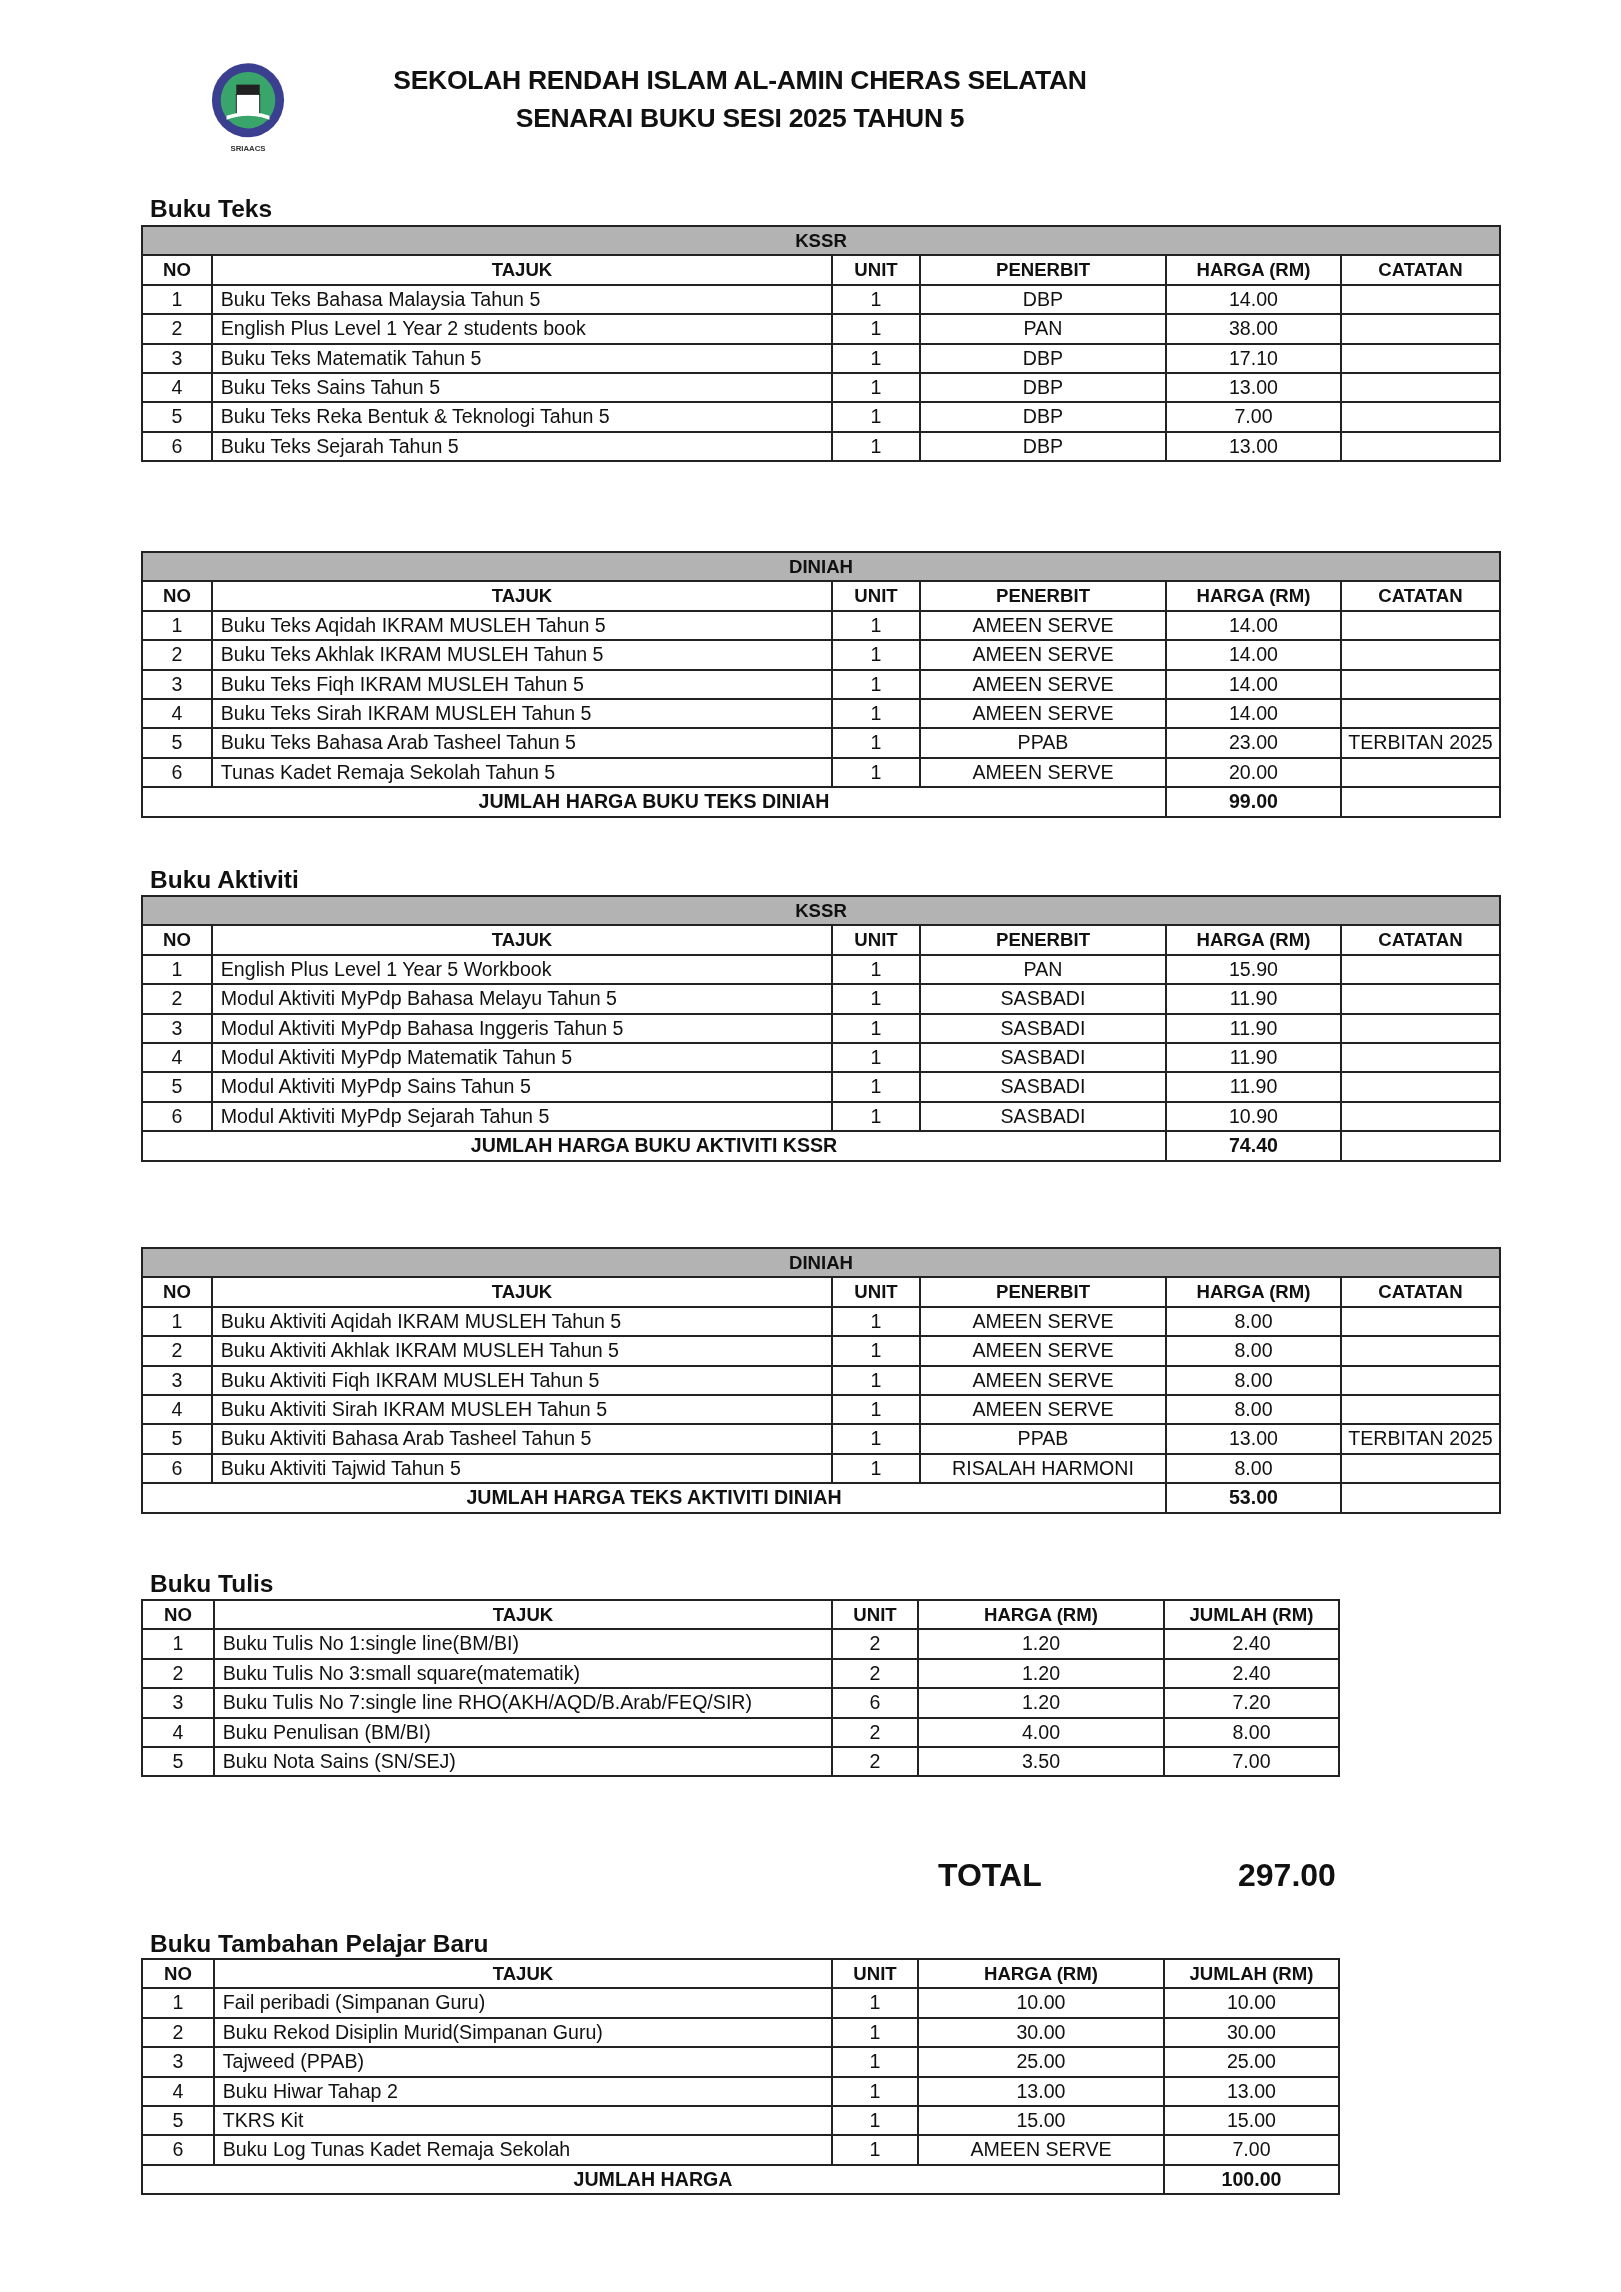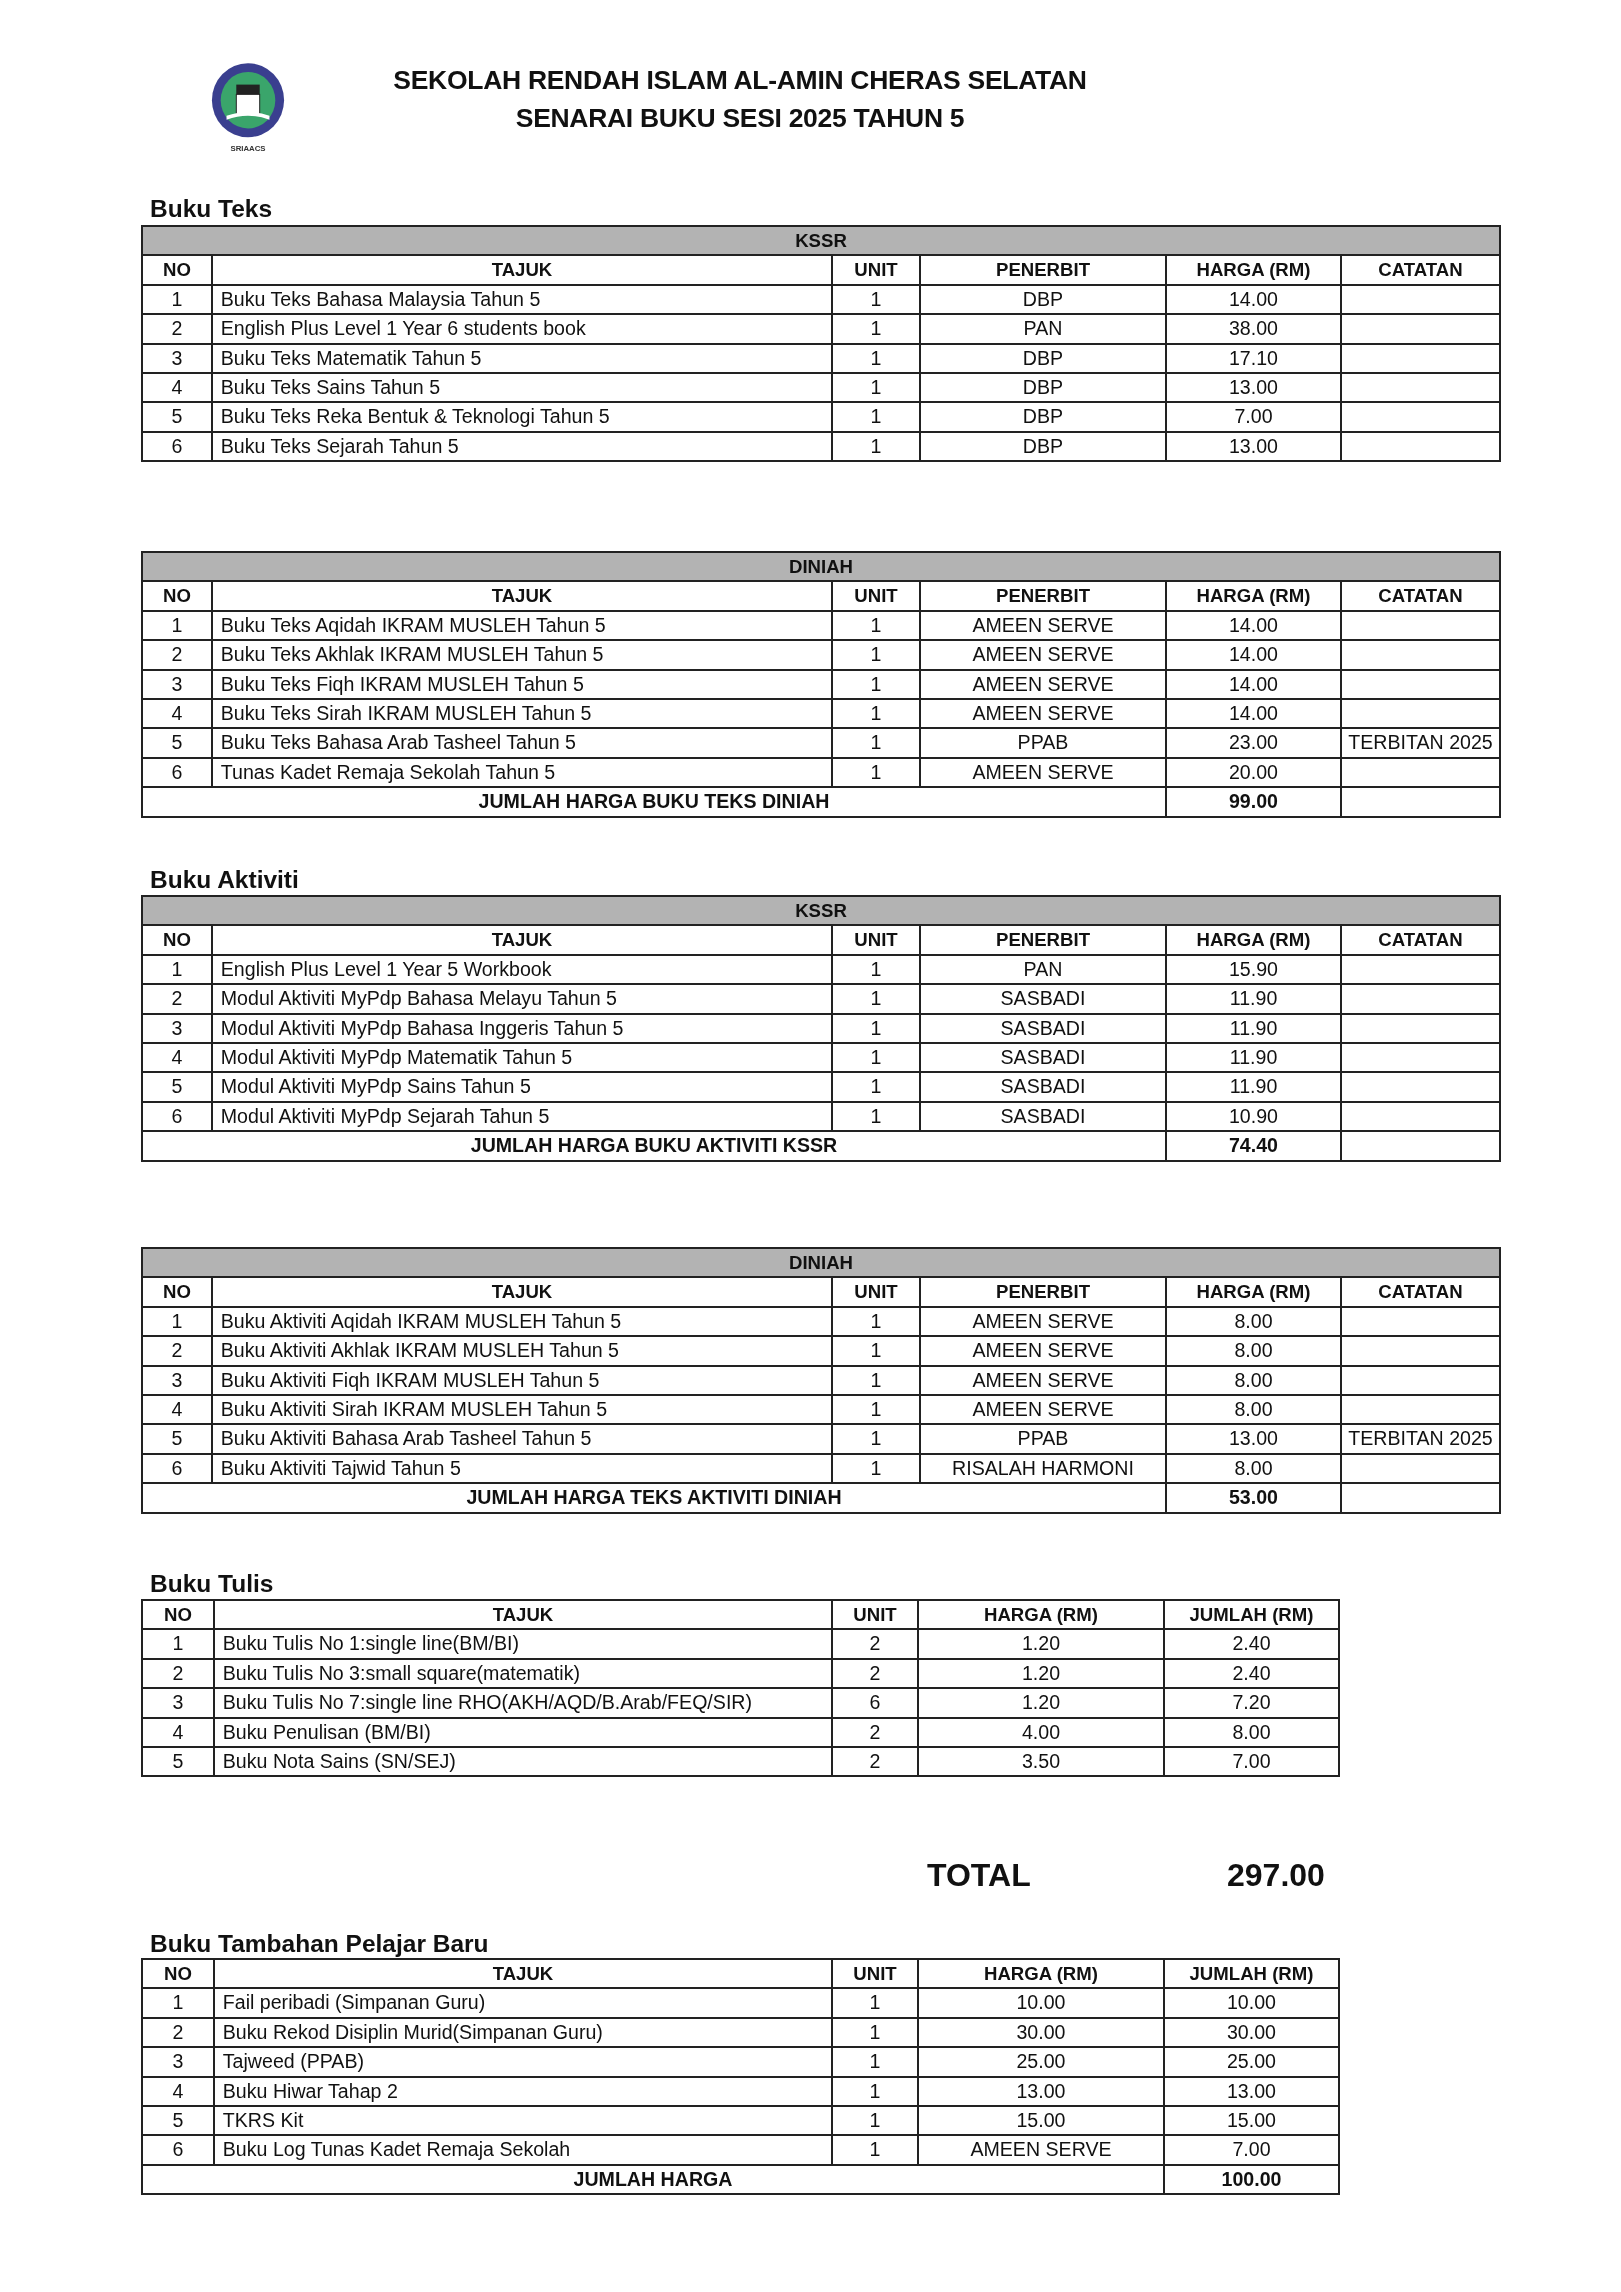--- a/index.html
+++ b/index.html
@@ -13,21 +13,21 @@
                 table-layout: fixed; border: 2.9px solid #222; }
   table.sheet td, table.sheet th { border: 2px solid #222; padding: 0 5.9px; height: 27.4px; line-height: 27.4px;
                 white-space: nowrap; overflow: hidden; }
   table.sheet th { font-weight: bold; text-align: center; font-size: 18.6px; }
   .band th { background: #b3b3b3; height: 39px; vertical-align: bottom; line-height: 21.6px; padding-bottom: 2px; margin-left: 11px; }
   .c { text-align: center; }
   .l { text-align: left; padding-left: 7.8px !important; }
   .total-row td { font-weight: bold; }
   .tall th { height: 41px; vertical-align: bottom; line-height: 21.6px; padding-bottom: 3.9px; }
   .tall-row td { height: 39px; vertical-align: bottom; line-height: 21.6px; padding-bottom: 3.9px; }
-  .grand { font-weight: bold; font-size: 32px; }
+  .grand { font-weight: bold; font-size: 32px; margin-left: 11px; }
 </style>
 </head>
 <body>
 
 <div class="abs logo">
   <svg width="78" height="94" viewBox="0 0 80 96">
     <ellipse cx="40" cy="40" rx="37" ry="38" fill="#3a3f8f"></ellipse>
     <ellipse cx="40" cy="40" rx="28" ry="29" fill="#3aa56b"></ellipse>
     <rect x="28" y="24" width="24" height="12" fill="#222"></rect>
     <rect x="28" y="34" width="24" height="20" fill="#fff" stroke="#222" stroke-width="1"></rect>
@@ -66,21 +66,21 @@
       <tr>
         <td class="c">1</td>
         <td class="l">Buku Teks Bahasa Malaysia Tahun 5</td>
         <td class="c">1</td>
         <td class="c">DBP</td>
         <td class="c">14.00</td>
         <td class="c"></td>
       </tr>
       <tr>
         <td class="c">2</td>
-        <td class="l">English Plus Level 1 Year 6 students book</td>
+        <td class="l">English Plus Level 1 Year 2 students book</td>
         <td class="c">1</td>
         <td class="c">PAN</td>
         <td class="c">38.00</td>
         <td class="c"></td>
       </tr>
       <tr>
         <td class="c">3</td>
         <td class="l">Buku Teks Matematik Tahun 5</td>
         <td class="c">1</td>
         <td class="c">DBP</td>

